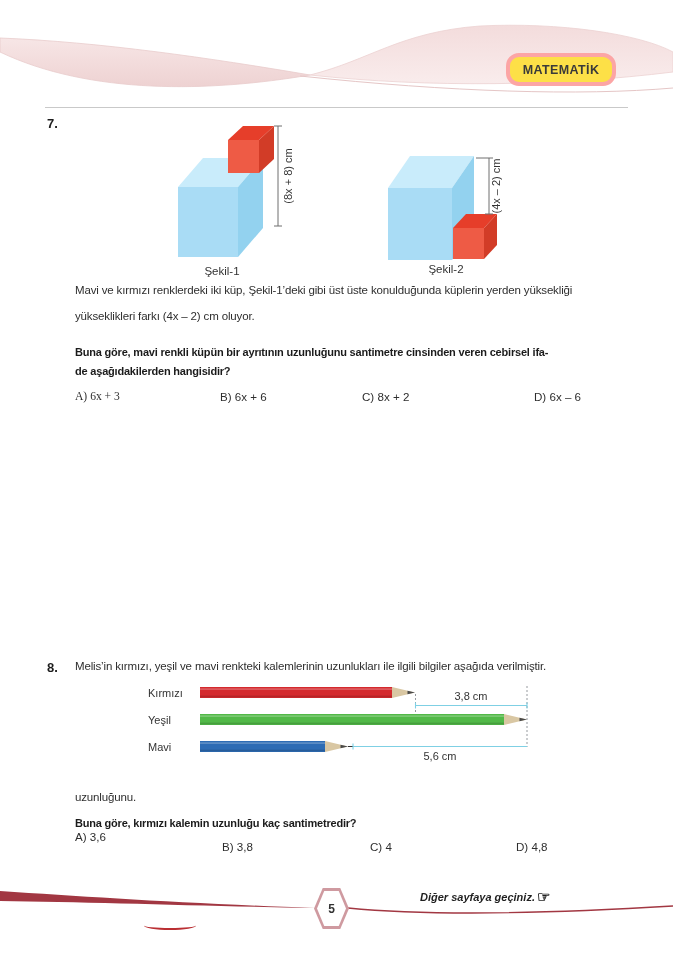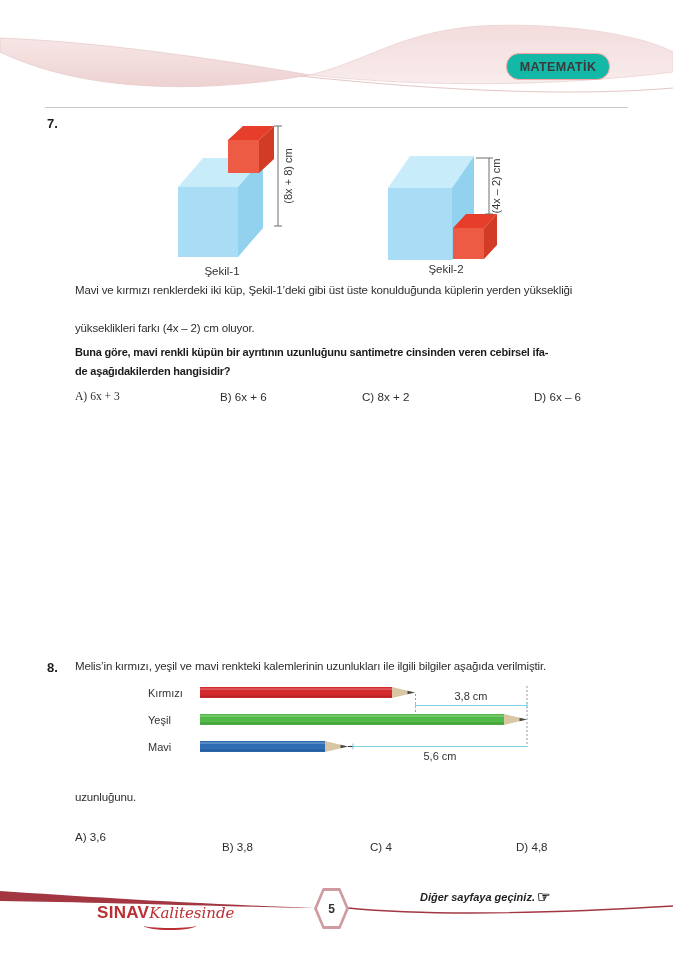--- a/index.html
+++ b/index.html
@@ -7,21 +7,21 @@
     position:relative;width:673px;height:960px;background:#ffffff;
     margin:0 auto;overflow:hidden;
     font-family:"Liberation Sans", sans-serif;color:#2e2e2e;
   }
   .abs{position:absolute;}
   svg text{font-family:"Liberation Sans", sans-serif;}
 
   
   #badge{
     left:506px;top:53px;width:102px;height:25px;border-radius:13px;
-    background:#14b8a6;border:1px solid #fca5a5;
+    background:#fde047;border:4px solid #fca5a5;
     display:flex;align-items:center;justify-content:center;
     font-size:12.5px;font-weight:bold;color:#3a3a3a;letter-spacing:.4px;
   }
   #header-rule{left:45px;top:107px;width:583px;height:0;border-top:1.5px solid #c9c9c9;}
 
   
   .qnum{font-size:13px;font-weight:bold;color:#1d1d1d;}
   .bodyline{font-size:11.5px;letter-spacing:-0.15px;white-space:nowrap;color:#2e2e2e;}
   .boldline{font-size:11px;letter-spacing:-0.2px;white-space:nowrap;font-weight:bold;color:#1b1b1b;}
   .opt{font-size:11.6px;color:#2e2e2e;white-space:nowrap;}
@@ -105,21 +105,21 @@
     <g stroke="#6e6e6e" stroke-width="1">
       <line x1="489" y1="158" x2="489" y2="214"></line>
       <line x1="476" y1="158" x2="493" y2="158"></line>
       <line x1="485" y1="214" x2="493" y2="214"></line>
     </g>
     <text x="500" y="186" transform="rotate(-90 500 186)" text-anchor="middle" font-size="11" fill="#333">(4x – 2) cm</text>
     <text x="446" y="273" text-anchor="middle" font-size="11.5" fill="#333">Şekil-2</text>
   </svg>
 
   <div class="abs bodyline" style="left:75px;top:284px;">Mavi ve kırmızı renklerdeki iki küp, Şekil-1’deki gibi üst üste konulduğunda küplerin yerden yüksekliği</div>
-  <div class="abs bodyline" style="left:75px;top:322px;">yükseklikleri farkı (4x – 2) cm oluyor.</div>
+  <div class="abs bodyline" style="left:75px;top:310px;">yükseklikleri farkı (4x – 2) cm oluyor.</div>
 
   <div class="abs boldline" style="left:75px;top:346px;">Buna göre, mavi renkli küpün bir ayrıtının uzunluğunu santimetre cinsinden veren cebirsel ifa-</div>
   <div class="abs boldline" style="left:75px;top:365px;">de aşağıdakilerden hangisidir?</div>
 
   <div class="abs opt" style="left:75px;top:390px;font-family:Liberation Serif, serif;">A) 6x + 3</div>
   <div class="abs opt" style="left:220px;top:390px;">B) 6x + 6</div>
   <div class="abs opt" style="left:362px;top:390px;">C) 8x + 2</div>
   <div class="abs opt" style="left:534px;top:390px;">D) 6x – 6</div>
 
   <div class="abs qnum" style="left:47px;top:660px;">8.</div>
@@ -165,37 +165,35 @@
     <line x1="348" y1="746.5" x2="353" y2="746.5" stroke="#333" stroke-width="1"></line>
     <g stroke-width="1.1">
       <line x1="353" y1="746.5" x2="527" y2="746.5" stroke="#7fd0e4"></line>
       <line x1="353" y1="743.5" x2="353" y2="749.5" stroke="#7fd0e4"></line>
     </g>
     <text x="440" y="760" text-anchor="middle" font-size="11" fill="#333">5,6 cm</text>
   </svg>
 
   <div class="abs bodyline" style="left:75px;top:791px;">uzunluğunu.</div>
 
+  <div class="abs boldline" style="left:75px;top:817px;">Buna göre, kırmızı kalemin uzunluğu kaç santimetredir?</div>
 
   <div class="abs opt" style="left:75px;top:830px;">A) 3,6</div>
   <div class="abs opt" style="left:222px;top:840px;">B) 3,8</div>
   <div class="abs opt" style="left:370px;top:840px;">C) 4</div>
   <div class="abs opt" style="left:516px;top:840px;">D) 4,8</div>
 
   <svg class="abs" style="left:0;top:880px;" width="673" height="55" viewBox="0 880 673 55">
     <path d="M0,891 C 90,897 180,903 315,908 C 200,906 90,902 0,901 Z" fill="#a23742"></path>
     <path d="M348,908 C 430,916 540,914 673,906" fill="none" stroke="#a23742" stroke-width="1.4"></path>
   </svg>
 
   <div id="hexagon-outer" class="abs">
     <div id="hexagon-inner">5</div>
   </div>
 
-  <div id="brand" class="abs">
-    <span class="primary">SINAV</span><span class="secondary">Kalitesinde</span>
-  </div>
   <div id="brand-underline" class="abs"></div>
 
   <div id="next-note" class="abs">
     <span>Diğer sayfaya geçiniz.</span><span class="hand">☞</span>
   </div>
 
 </div>
 
 </body></html>

